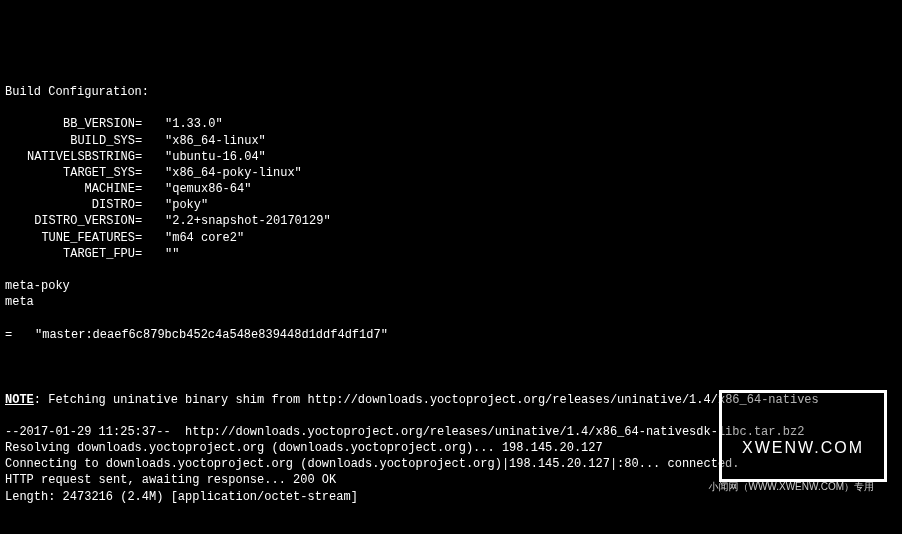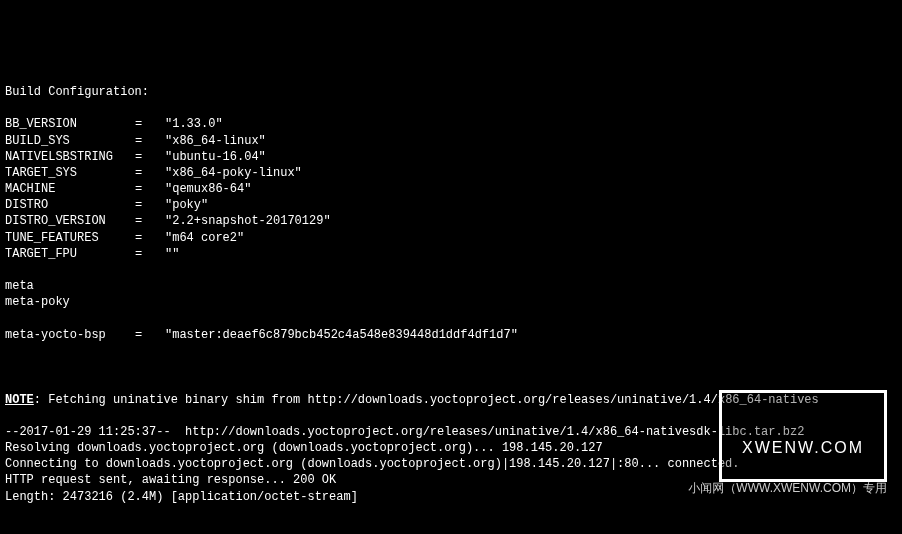--- a/index.html
+++ b/index.html
@@ -10,21 +10,21 @@
       font-size: 12px;
       line-height: 1.35;
       width: 902px;
       height: 534px;
       overflow: hidden;
       padding: 3px 5px;
       white-space: pre;
     }
     .line { display: block; }
     .config-row { display: flex; }
-    .config-key { display: inline-block; width: 130px; }
+    .config-key { display: inline-block; width: 130px; text-align: right; }
     .config-eq { display: inline-block; width: 30px; }
     .bold { font-weight: bold; text-decoration: underline; }
     .watermark {
       position: absolute;
       right: 15px;
       top: 390px;
       border: 3px solid #fff;
       padding: 8px 20px 4px 20px;
       text-align: center;
       background: rgba(0,0,0,0.3);
@@ -36,37 +36,37 @@
       line-height: 1;
     }
     .watermark-en {
       font-family: sans-serif;
       font-size: 16px;
       letter-spacing: 2px;
       margin-top: 4px;
     }
     .watermark-sub {
       position: absolute;
-      right: 15px;
+      right: 28px;
       top: 480px;
       font-family: "Microsoft YaHei", sans-serif;
-      font-size: 12px;
+      font-size: 10px;
       color: #ccc;
     }
   </style>
 </head>
 <body>
 
 
 
 <div>
 <span class="line">Build Configuration:</span>
 <div id="config-rows"><div class="config-row"><span class="config-key">BB_VERSION</span><span class="config-eq">= </span><span>"1.33.0"</span></div><div class="config-row"><span class="config-key">BUILD_SYS</span><span class="config-eq">= </span><span>"x86_64-linux"</span></div><div class="config-row"><span class="config-key">NATIVELSBSTRING</span><span class="config-eq">= </span><span>"ubuntu-16.04"</span></div><div class="config-row"><span class="config-key">TARGET_SYS</span><span class="config-eq">= </span><span>"x86_64-poky-linux"</span></div><div class="config-row"><span class="config-key">MACHINE</span><span class="config-eq">= </span><span>"qemux86-64"</span></div><div class="config-row"><span class="config-key">DISTRO</span><span class="config-eq">= </span><span>"poky"</span></div><div class="config-row"><span class="config-key">DISTRO_VERSION</span><span class="config-eq">= </span><span>"2.2+snapshot-20170129"</span></div><div class="config-row"><span class="config-key">TUNE_FEATURES</span><span class="config-eq">= </span><span>"m64 core2"</span></div><div class="config-row"><span class="config-key">TARGET_FPU</span><span class="config-eq">= </span><span>""</span></div></div>
-<div id="meta-rows"><span class="line">meta</span><span class="line">meta-poky</span></div>
-<div class="config-row"><span class="config-key">meta-yocto-bsp</span><span class="config-eq">= </span><span>"master:deaef6c879bcb452c4a548e839448d1ddf4df1d7"</span></div>
+<div id="meta-rows"><span class="line">meta-poky</span><span class="line">meta</span></div>
+<div class="config-row"><span class="config-eq">= </span><span>"master:deaef6c879bcb452c4a548e839448d1ddf4df1d7"</span></div>
 <span class="line"> </span>
 <span class="line"><span class="bold">NOTE</span><span>: Fetching uninative binary shim from http://downloads.yoctoproject.org/releases/uninative/1.4/x86_64-natives</span></span>
 <div id="wget-rows"><span class="line">--2017-01-29 11:25:37--  http://downloads.yoctoproject.org/releases/uninative/1.4/x86_64-nativesdk-libc.tar.bz2</span><span class="line">Resolving downloads.yoctoproject.org (downloads.yoctoproject.org)... 198.145.20.127</span><span class="line">Connecting to downloads.yoctoproject.org (downloads.yoctoproject.org)|198.145.20.127|:80... connected.</span><span class="line">HTTP request sent, awaiting response... 200 OK</span><span class="line">Length: 2473216 (2.4M) [application/octet-stream]</span></div>
 
 
 
 
 </div>
 
 <div class="watermark">

